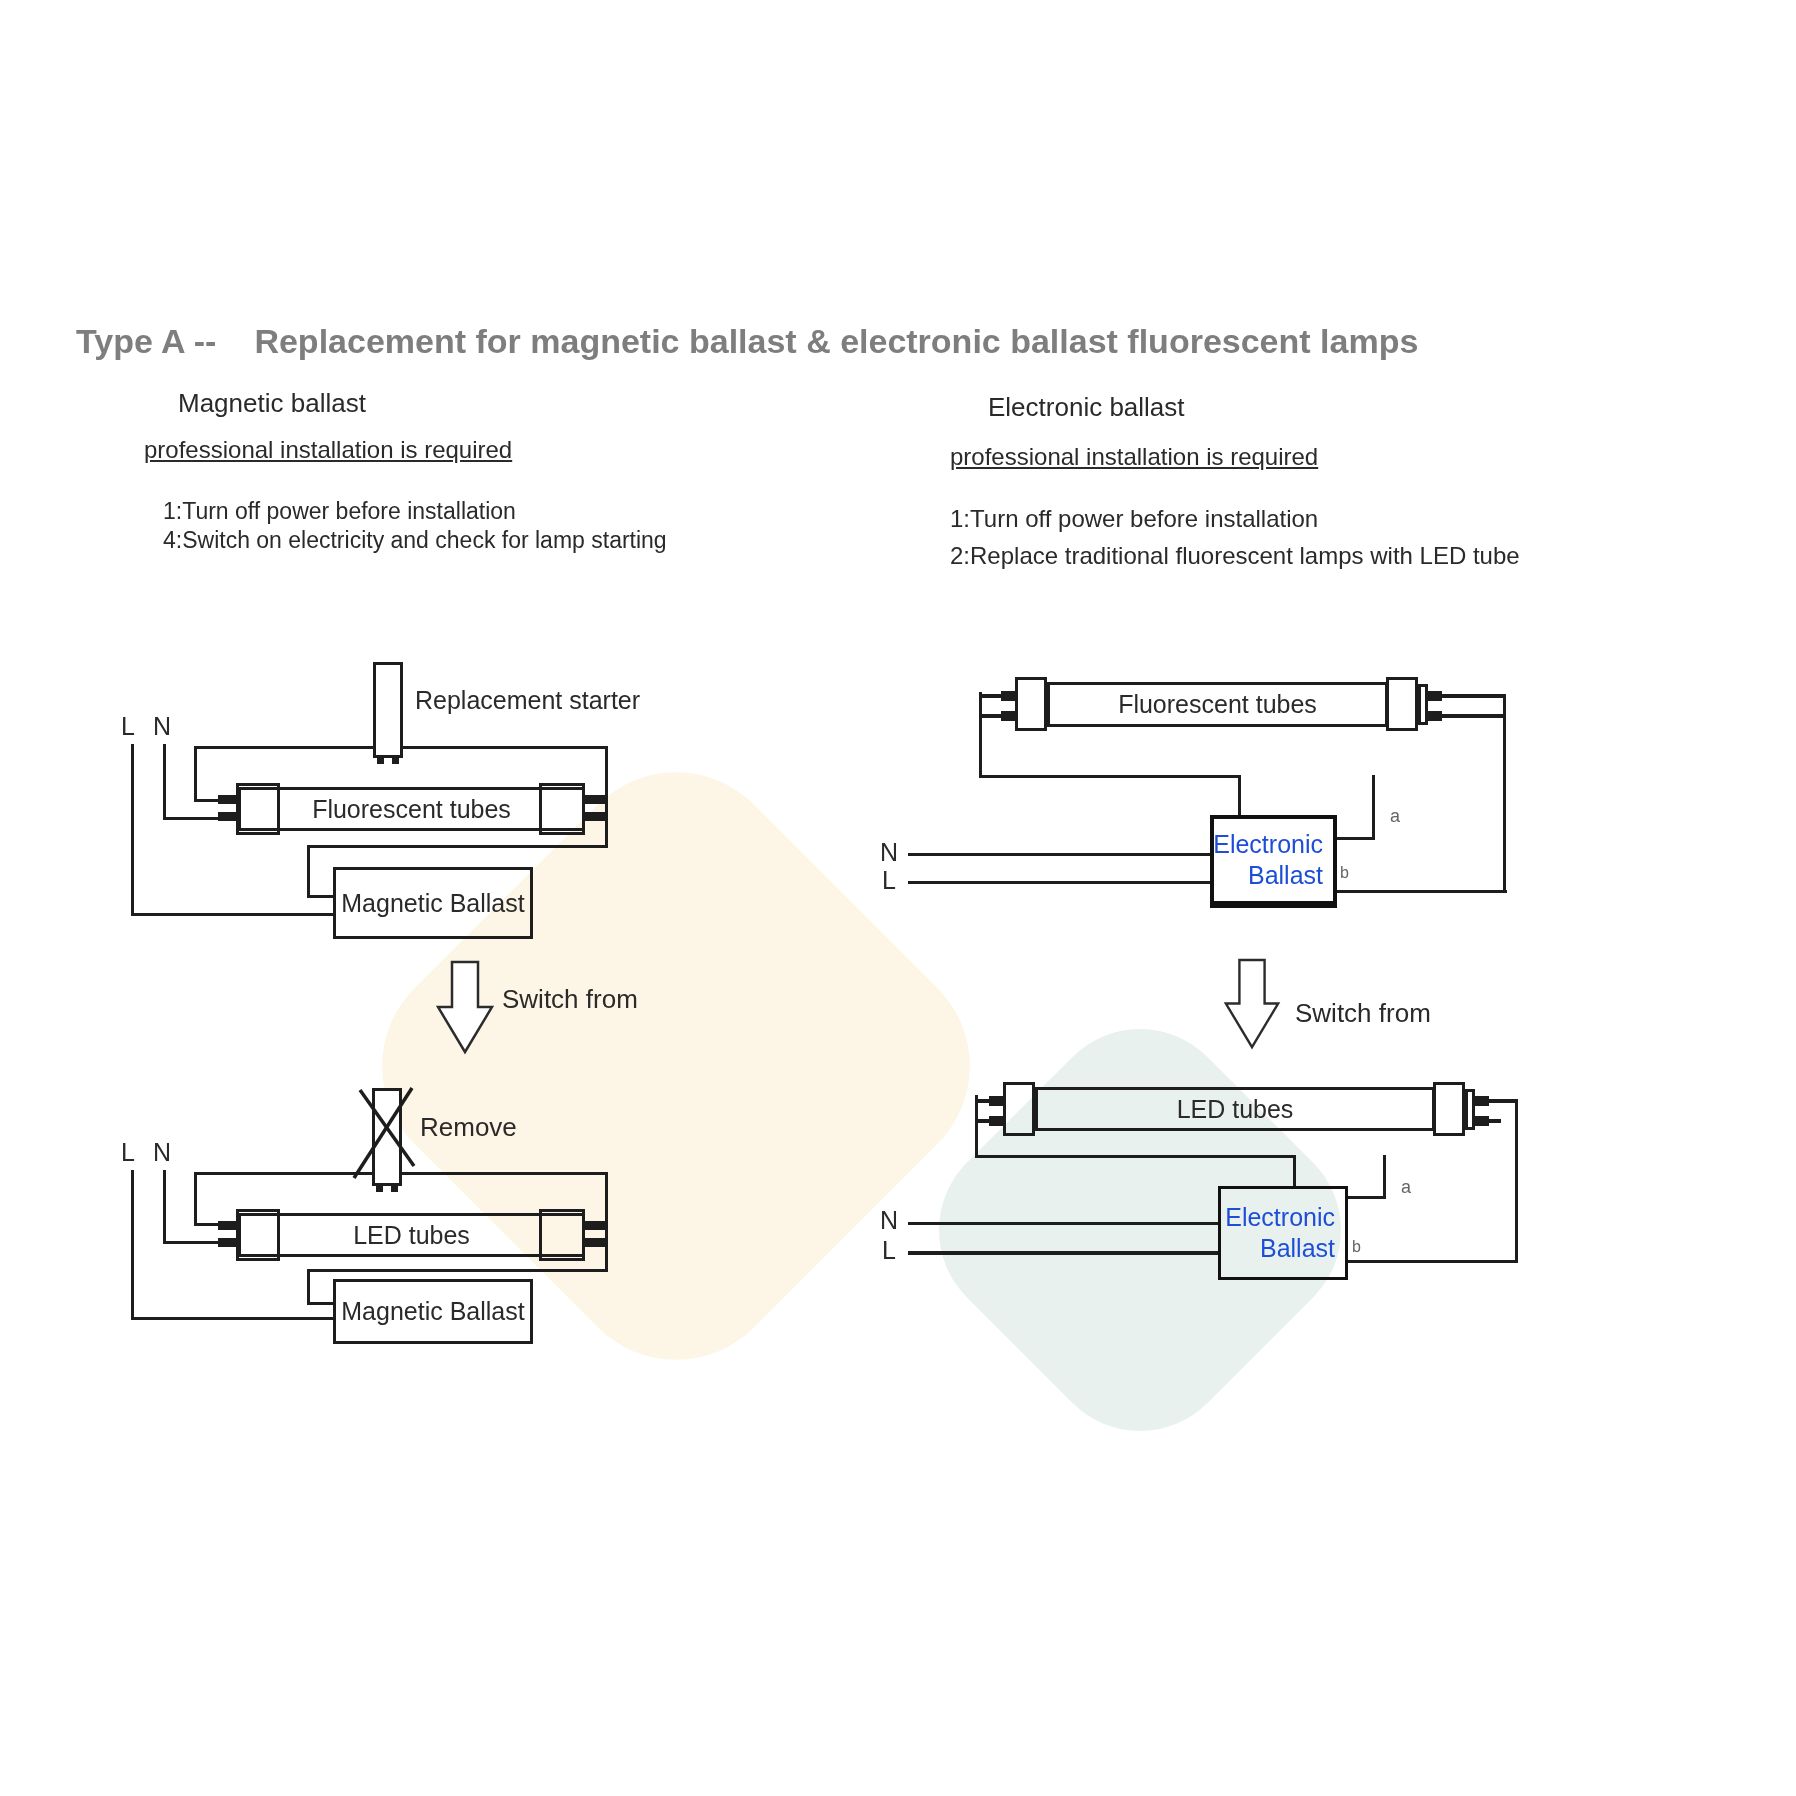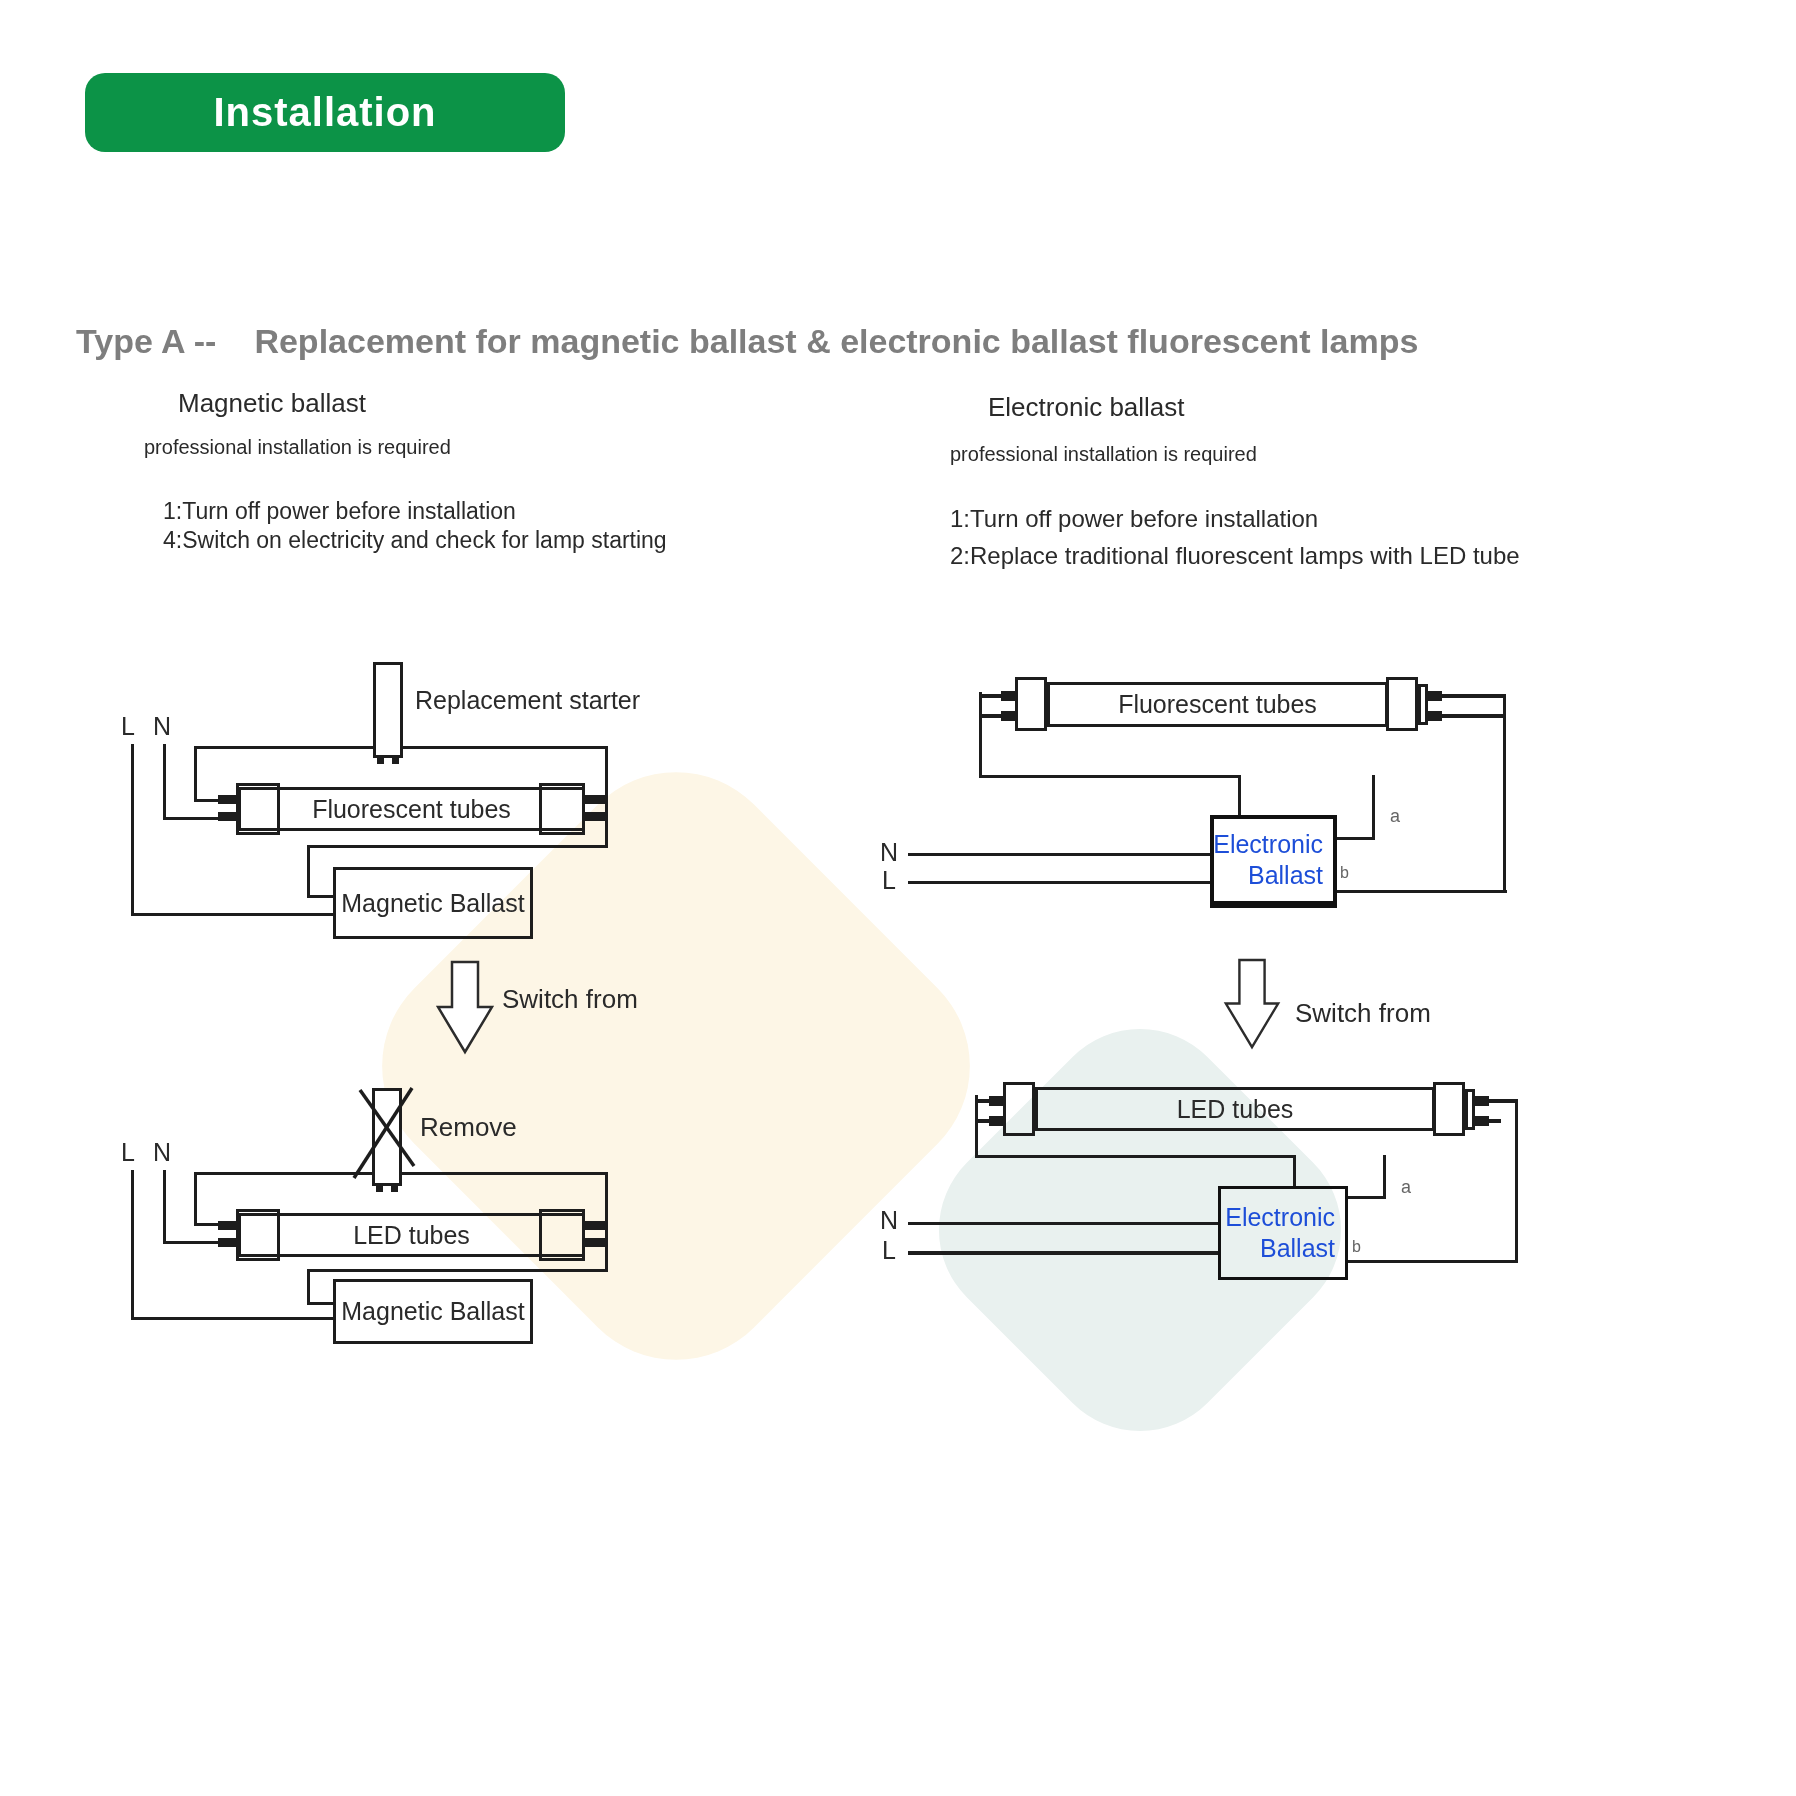--- a/index.html
+++ b/index.html
@@ -14,21 +14,21 @@
   
   .badge{position:absolute;left:85px;top:73px;width:480px;height:79px;background:#0c9347;border-radius:20px;
          display:flex;align-items:center;justify-content:center;z-index:3;}
   .badge span{color:#ffffff;font-size:40px;font-weight:bold;letter-spacing:1px;}
   
   .title{position:absolute;left:76px;top:322px;font-size:34px;font-weight:bold;color:#7e7e7e;white-space:nowrap;z-index:3;}
   .title .t2{margin-left:38px;margin-top:33px;}
   
   .lbl{position:absolute;white-space:nowrap;font-size:25px;color:#2a2a2a;z-index:3;}
   .heading{font-size:26px;}
-  .note{font-size:20px;}
+  .note{font-size:24px;text-decoration:underline;}
   .steps{position:absolute;font-size:23px;line-height:29px;white-space:nowrap;z-index:3;color:#2a2a2a;}
   .steps-r{font-size:24px;line-height:37px;}
   
   .w{position:absolute;background:#1d1d1d;z-index:1;}
   .tube{position:absolute;border:3px solid #1d1d1d;display:flex;align-items:center;justify-content:center;
         z-index:1;background:transparent;box-sizing:border-box;}
   .tube span{font-size:25px;color:#2a2a2a;text-align:center;}
   .cap{position:absolute;border:3px solid #1d1d1d;background:transparent;z-index:2;box-sizing:border-box;}
   .nub{position:absolute;background:#1d1d1d;z-index:2;}
   .bbox{position:absolute;border:3px solid #1d1d1d;display:flex;align-items:center;justify-content:center;
@@ -44,23 +44,20 @@
   .svgabs{position:absolute;z-index:2;}
 </style>
 </head>
 <body>
 
 <div class="page">
 
   <div class="wm wm-cream"></div>
   <div class="wm wm-blue"></div>
 
-  <div class="badge">
-    <span>Installation</span>
-  </div>
 
   <div class="title">
     <span>Type A --</span><span class="t2">Replacement for magnetic ballast &amp; electronic ballast fluorescent lamps</span>
   </div>
 
   <div class="lbl heading" style="left:178px;top:388px;">Magnetic ballast</div>
   <div class="lbl note" style="left:144px;top:436px;">professional installation is required</div>
   <div class="steps" style="left:163px;top:497px;">
     <div>1:Turn off power before installation</div>
     <div>4:Switch on electricity and check for lamp starting</div>

